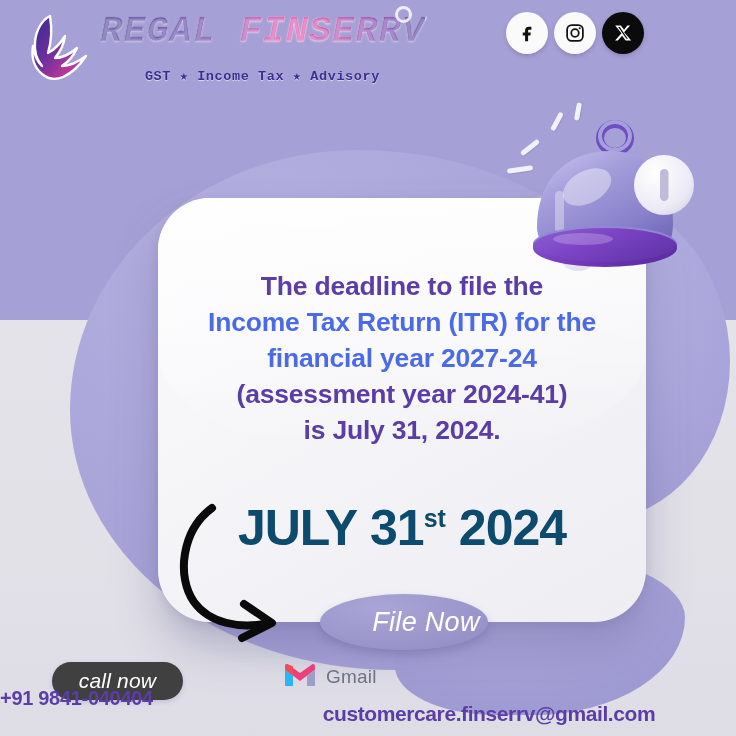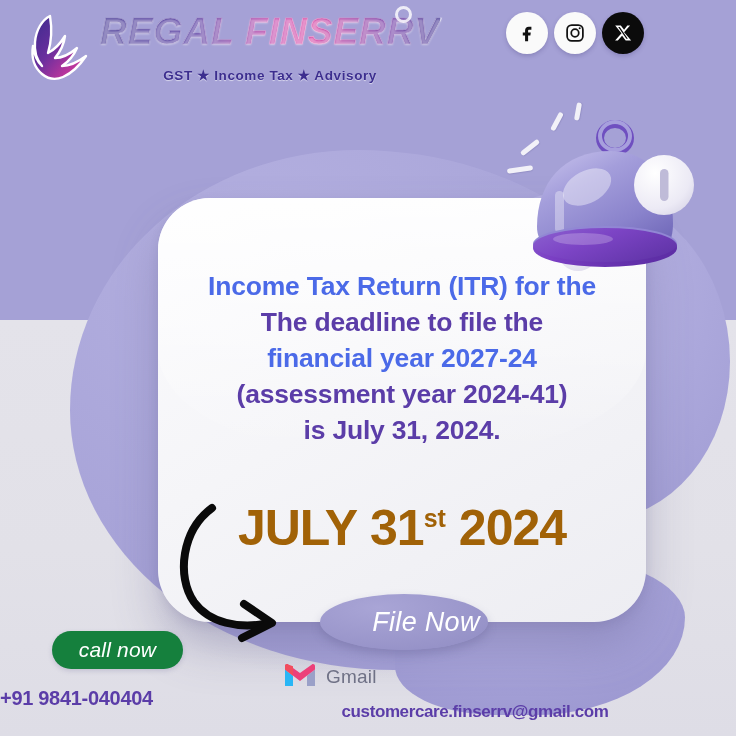--- a/index.html
+++ b/index.html
@@ -64,21 +64,21 @@
     position:absolute; left:0; top:0; width:100%; height:60%;
     border-radius:52px 52px 40% 40%;
     background:linear-gradient(180deg,rgba(255,255,255,0.85),rgba(255,255,255,0));
     pointer-events:none;
   }
 
   
   .header { position:absolute; left:0; top:0; width:736px; height:100px; }
   .logo-wrap {
     position:absolute; left:20px; top:10px;
-    display:flex; align-items:center; gap:8px;
+    display:flex; align-items:center; gap:8px;font-family:Liberation Mono, monospace;
   }
   .eagle { width:72px; height:76px; position:relative; }
   .logo-text { display:flex; flex-direction:column; align-items:center; }
   .logo-title {
     font-size:37px; font-weight:bold; font-style:italic;
     letter-spacing:1px; line-height:1;
     background:linear-gradient(90deg,#3C2E8F 0%, #4B2E9B 28%, #C43FA8 52%, #D63FA0 62%, #6B2FA0 85%, #3C2E8F 100%);
     -webkit-background-clip:text; background-clip:text; color:transparent;
     -webkit-text-stroke:0.6px rgba(255,255,255,0.55);
     text-shadow:0 1px 2px rgba(255,255,255,0.45);
@@ -117,21 +117,21 @@
   .copy-line {
     font-size:26.5px; font-weight:bold; line-height:36px;
     letter-spacing:-0.2px; white-space:nowrap;
   }
   .c-purple { color:#5B3DA8; }
   .c-blue   { color:#4B6AE8; }
 
   .headline {
     position:absolute; left:158px; top:503px; width:488px;
     text-align:center;
-    font-size:50px; font-weight:bold; color:#a16207;
+    font-size:50px; font-weight:bold; color:#0c4a6e;
     letter-spacing:-1px; line-height:1;
     white-space:nowrap;
   }
   .headline sup { font-size:25px; vertical-align:super; letter-spacing:0; }
 
   .file-now {
     position:absolute; left:320px; top:594px;
     width:168px; height:56px; border-radius:50%;
     background:radial-gradient(110% 120% at 35% 25%, #A9A5D6 0%, #9894C9 60%, #8B87C0 100%);
     display:flex; align-items:center; justify-content:center;
@@ -139,39 +139,39 @@
   }
   .file-now span {
     color:#FFFFFF; font-size:27px; font-style:italic; font-weight:400;
     letter-spacing:0.3px;
     margin-left:44px;
   }
   .arrow-svg { position:absolute; left:168px; top:498px; }
 
   
   .call-pill {
-    position:absolute; left:52px; top:631px;
+    position:absolute; left:52px; top:662px;
     width:131px; height:38px; border-radius:19px;
-    background:#15803d;
+    background:#404040;
     display:flex; align-items:center; justify-content:center;
     box-shadow:0 2px 5px rgba(90,85,135,0.22);
   }
   .call-pill span { color:#FFFFFF; font-size:21px; font-style:italic; letter-spacing:0.2px; }
   .phone {
     position:absolute; left:0px; top:687px; width:250px; text-align:left;
     font-size:20px; font-weight:bold; color:#5B3DA8; letter-spacing:-0.3px;
   }
   .gmail-row {
     position:absolute; left:283px; top:662px;
     display:flex; align-items:center; gap:9px;
   }
   .gmail-label { font-size:19px; color:#6F7186; letter-spacing:0.2px; }
   .email {
-    position:absolute; left:232px; top:702px; width:486px; text-align:center;
-    font-size:17px; font-weight:bold; color:#5B3DA8; letter-spacing:-0.4px;
+    position:absolute; left:246px; top:702px; width:486px; text-align:center;
+    font-size:21px; font-weight:bold; color:#5B3DA8; letter-spacing:-0.4px;
   }
 </style>
 </head>
 <body>
 
 <div id="poster">
 
   <div class="bg-top"></div>
   <div class="bg-bottom"></div>
   <div class="blob-shadow"></div>
@@ -276,22 +276,22 @@
       <ellipse cx="110" cy="139" rx="72" ry="18" fill="#9187D4"></ellipse>
       <ellipse cx="110" cy="141" rx="72" ry="18" fill="url(#bellBase)" opacity="0.92"></ellipse>
       <ellipse cx="88" cy="134" rx="30" ry="6" fill="rgba(255,255,255,0.22)"></ellipse>
 
       <circle cx="169" cy="80" r="30" fill="url(#badgeG)"></circle>
       <rect x="165" y="64" width="8.5" height="32" rx="4.2" fill="#BFBBD8"></rect>
     </svg>
   </div>
 
   <div class="copy">
+    <div class="copy-line c-purple">The deadline to file the</div>
     <div class="copy-line c-blue">Income Tax Return (ITR) for the</div>
-    <div class="copy-line c-purple">The deadline to file the</div>
     <div class="copy-line c-blue">financial year 2027-24</div>
     <div class="copy-line c-purple">(assessment year 2024-41)</div>
     <div class="copy-line c-purple">is July 31, 2024.</div>
   </div>
 
   <div class="headline">
     <span>JULY</span><span>&nbsp;</span><span>31</span><sup>st</sup><span>&nbsp;</span><span>2024</span>
   </div>
 
   <div class="arrow-svg">

